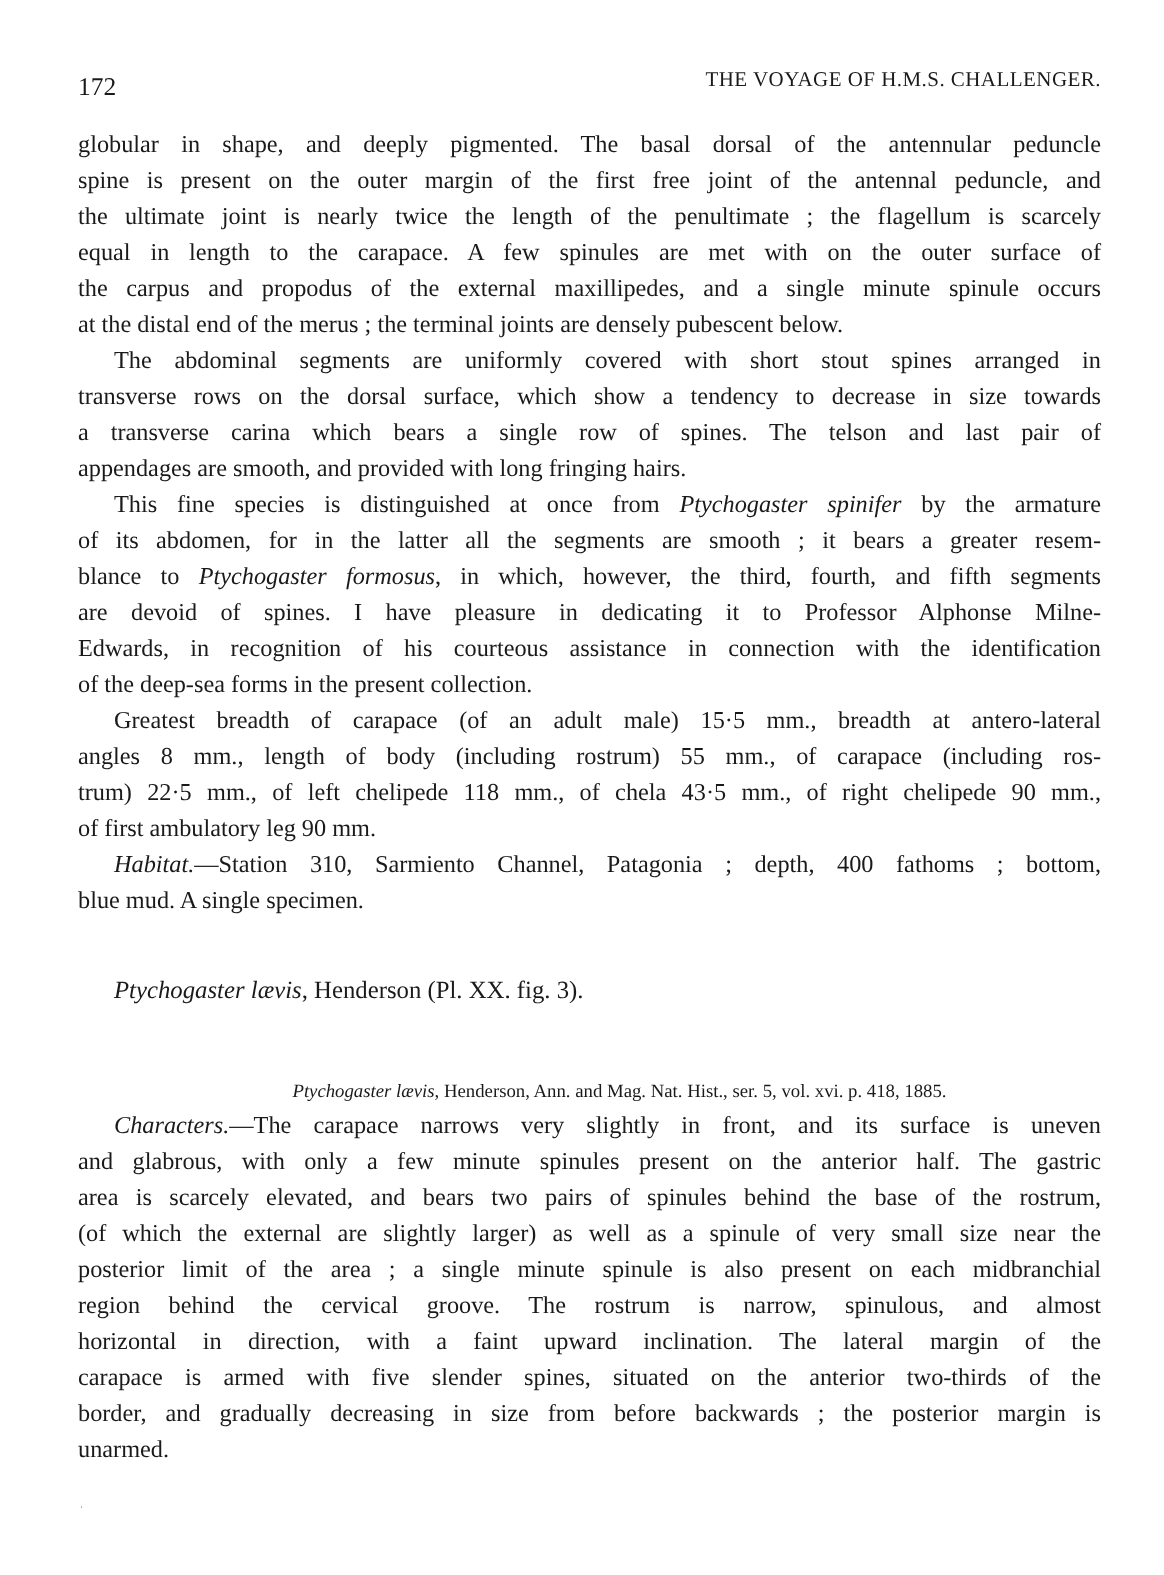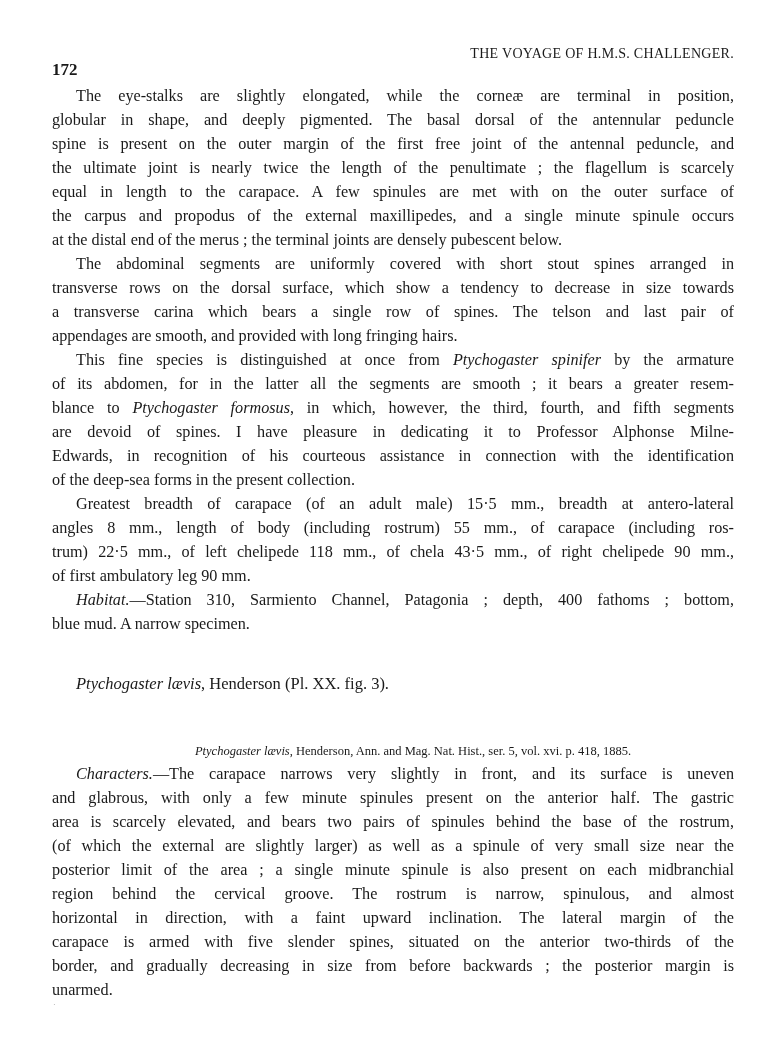--- a/index.html
+++ b/index.html
@@ -1,40 +1,39 @@
 <!DOCTYPE html>
 <html><head>
 <meta charset="utf-8">
 <style>
   html, body { margin:0; padding:0; background:#ffffff; }
   body { width:776px; height:1050px; position:relative; overflow:hidden;
          font-family:"Liberation Serif","DejaVu Serif",serif; color:#1a1a1a; }
   .header { position:absolute; top:44px; left:52px; width:682px; height:22px; }
-  .page-no { position:absolute; left:0; top:16px; font-size:17px; font-weight:bold; }
+  .page-no { position:absolute; left:0; top:4px; font-size:17px; font-weight:normal; }
   .running-head { position:absolute; left:0; right:0; top:2px; text-align:right; font-size:14px; letter-spacing:0.3px; }
   .body { position:absolute; left:52px; top:84px; width:682px; }
   p { margin:0; font-size:16.2px; line-height:24px; text-align:justify; }
   .line { display:block; text-align:justify; text-align-last:justify; white-space:nowrap; height:24px; }
   .line.last { text-align-last:left; }
   .heading { margin-top:36px; padding-left:24px; font-size:16.5px; line-height:24px; }
   .citation { text-align:center; font-size:12.5px; line-height:22px; padding-left:40px;margin-top:44px; }
   i { }
   .speck { position:absolute; font-size:8px; color:#999; }
 </style>
 </head>
 <body>
 
 <div class="header">
   <span class="page-no">172</span>
   <div class="running-head">THE VOYAGE OF H.M.S. CHALLENGER.</div>
 </div>
 
 <div class="body">
   <p class="para">
-      <span class="line" style="padding-left: 24px;"><span>The eye-stalks are slightly elongated, while the corneæ are terminal in position,</span></span>
       <span class="line"><span>globular in shape, and deeply pigmented. The basal dorsal of the antennular peduncle</span></span>
       <span class="line"><span>spine is present on the outer margin of the first free joint of the antennal peduncle, and</span></span>
       <span class="line"><span>the ultimate joint is nearly twice the length of the penultimate ; the flagellum is scarcely</span></span>
       <span class="line"><span>equal in length to the carapace. A few spinules are met with on the outer surface of</span></span>
       <span class="line"><span>the carpus and propodus of the external maxillipedes, and a single minute spinule occurs</span></span>
       <span class="line last"><span>at the distal end of the merus ; the terminal joints are densely pubescent below.</span></span>
     </p>
   <p class="para">
       <span class="line" style="padding-left: 24px;"><span>The abdominal segments are uniformly covered with short stout spines arranged in</span></span>
       <span class="line"><span>transverse rows on the dorsal surface, which show a tendency to decrease in size towards</span></span>
@@ -50,21 +49,21 @@
       <span class="line last"><span>of the deep-sea forms in the present collection.</span></span>
     </p>
   <p class="para">
       <span class="line" style="padding-left: 24px;"><span>Greatest breadth of carapace (of an adult male) 15·5 mm., breadth at antero-lateral</span></span>
       <span class="line"><span>angles 8 mm., length of body (including rostrum) 55 mm., of carapace (including ros-</span></span>
       <span class="line"><span>trum) 22·5 mm., of left chelipede 118 mm., of chela 43·5 mm., of right chelipede 90 mm.,</span></span>
       <span class="line last"><span>of first ambulatory leg 90 mm.</span></span>
     </p>
   <p class="para">
       <span class="line" style="padding-left: 24px;"><i>Habitat.</i><span>—Station 310, Sarmiento Channel, Patagonia ; depth, 400 fathoms ; bottom,</span></span>
-      <span class="line last"><span>blue mud. A narrow specimen.</span></span>
+      <span class="line last"><span>blue mud. A single specimen.</span></span>
     </p>
 
   <div class="heading">
     <i>Ptychogaster lævis</i><span>, Henderson (Pl. XX. fig. 3).</span>
   </div>
   <div class="citation">
     <i>Ptychogaster lævis</i><span>, Henderson, Ann. and Mag. Nat. Hist., ser. 5, vol. xvi. p. 418, 1885.</span>
   </div>
   <p id="characters">
       <span class="line" style="padding-left: 24px;"><i>Characters.</i><span>—The carapace narrows very slightly in front, and its surface is uneven</span></span>

